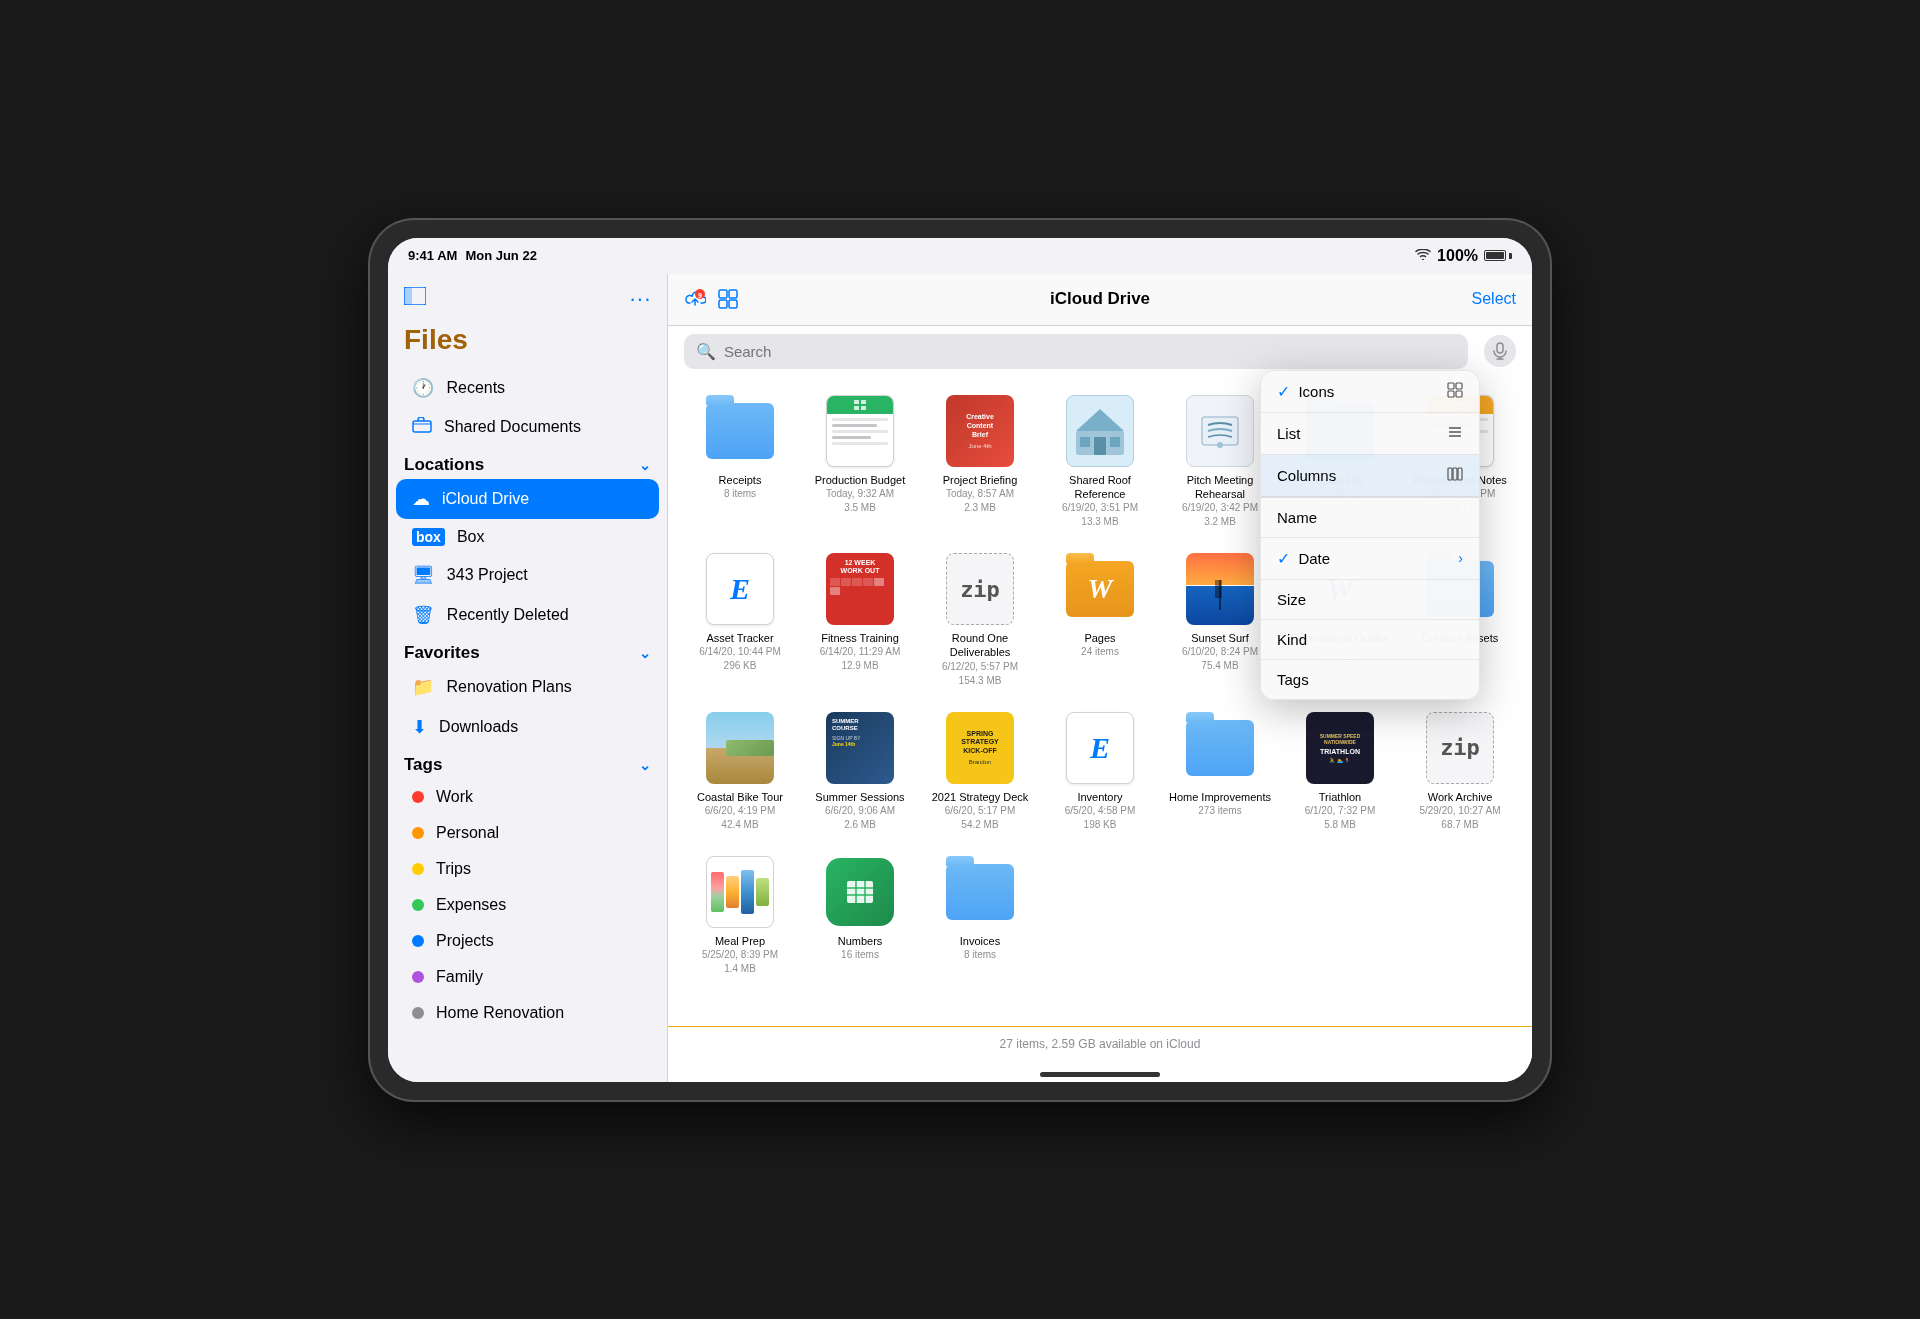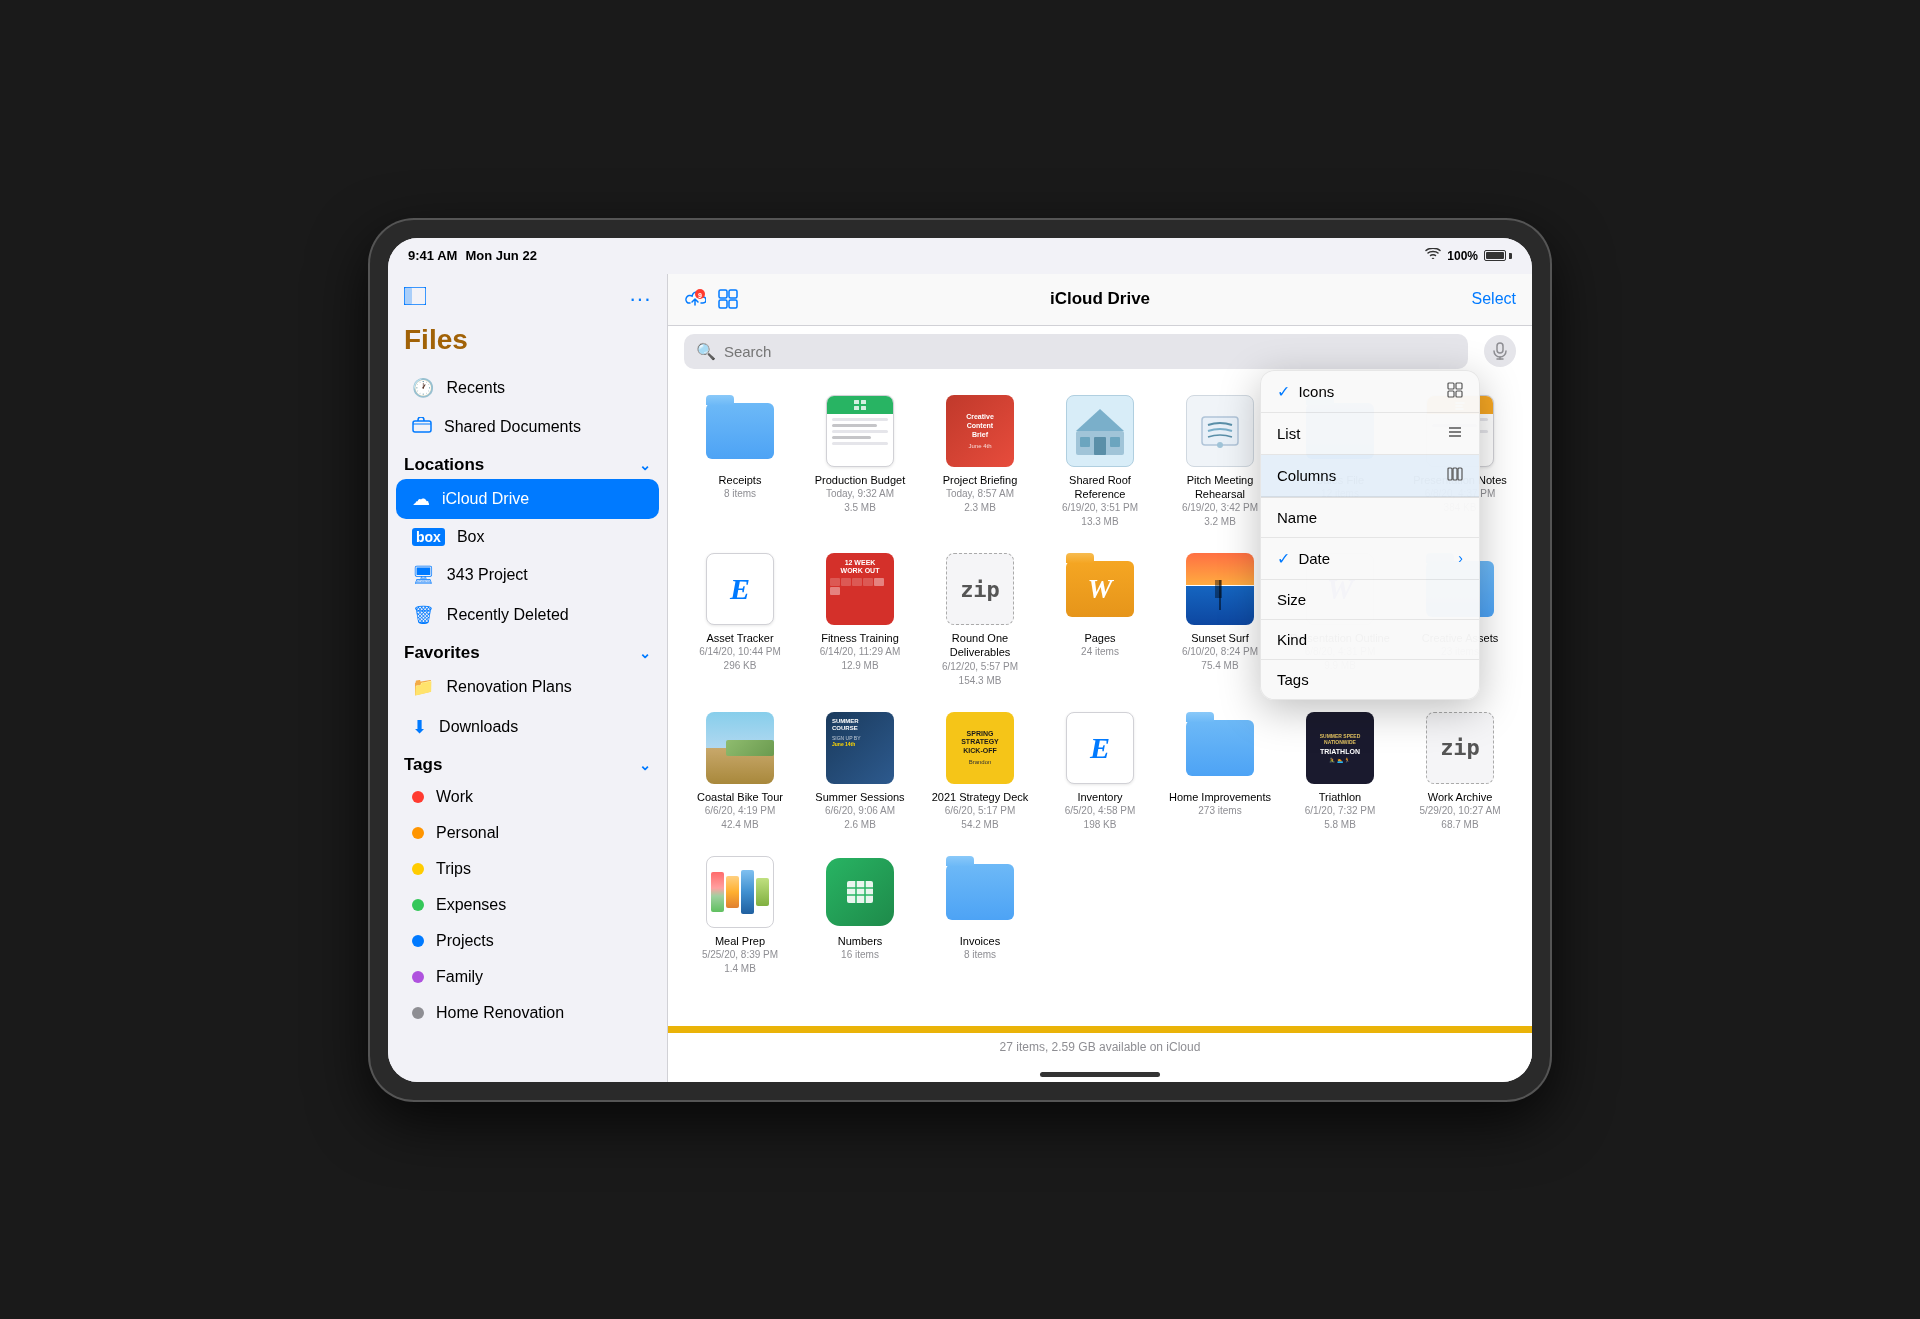--- a/index.html
+++ b/index.html
@@ -38,21 +38,21 @@
       height: 36px;
       display: flex;
       align-items: center;
       justify-content: space-between;
       padding: 0 20px;
       font-size: 13px;
       font-weight: 600;
       flex-shrink: 0;
     }
     .status-bar-left { display: flex; align-items: center; gap: 8px; }
-    .status-bar-right { display: flex; align-items: center; gap: 6px; font-size: 12px; }
+    .status-bar-right { display: flex; align-items: center; gap: 6px; font-size: 16px; }
     .battery-icon {
       display: inline-flex;
       align-items: center;
       gap: 2px;
     }
     .battery-body {
       width: 22px; height: 11px;
       border: 1.5px solid #333;
       border-radius: 2px;
       position: relative;
@@ -238,21 +238,21 @@
       line-height: 1.4;
     }
 
     
     .status-footer {
       height: 36px;
       background: #fff;
       display: flex;
       align-items: center;
       justify-content: center;
-      border-top: 7px solid #eab308;
+      border-top: 1px solid #eab308;
       font-size: 12px;
       color: #8e8e93;
       flex-shrink: 0;
     }
     .home-indicator {
       width: 120px;
       height: 5px;
       background: #333;
       border-radius: 3px;
       margin: 0 auto;

